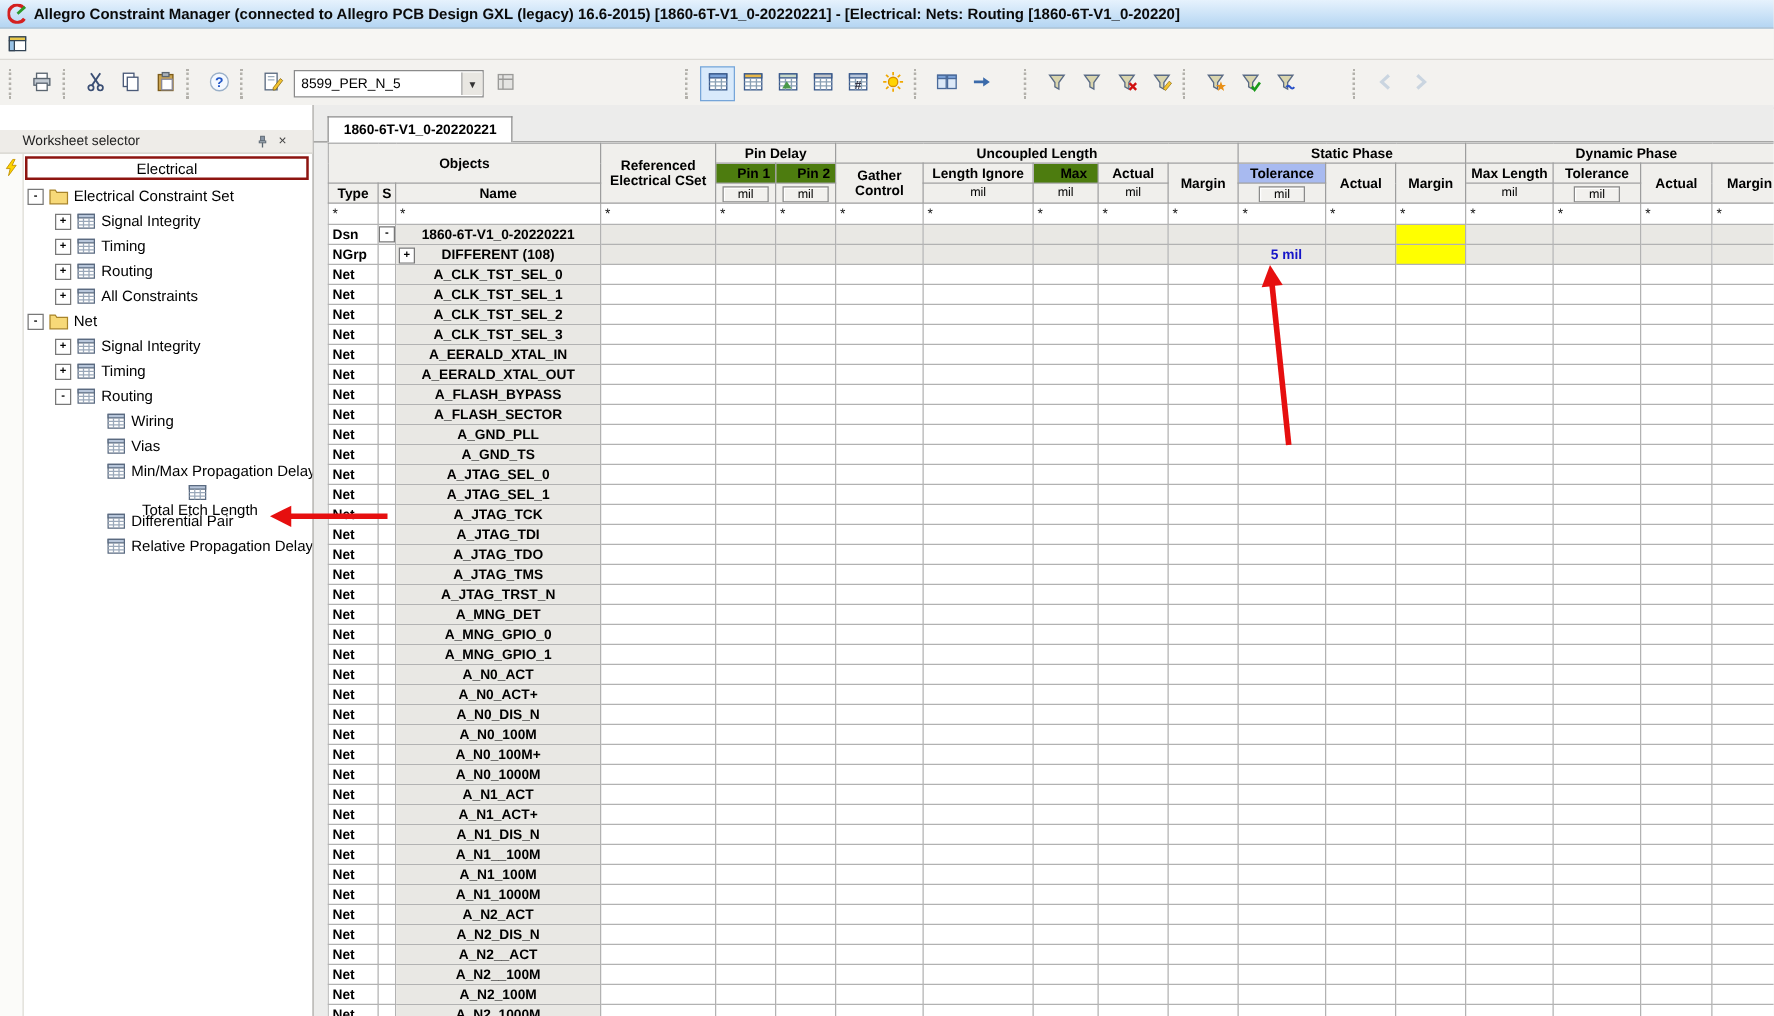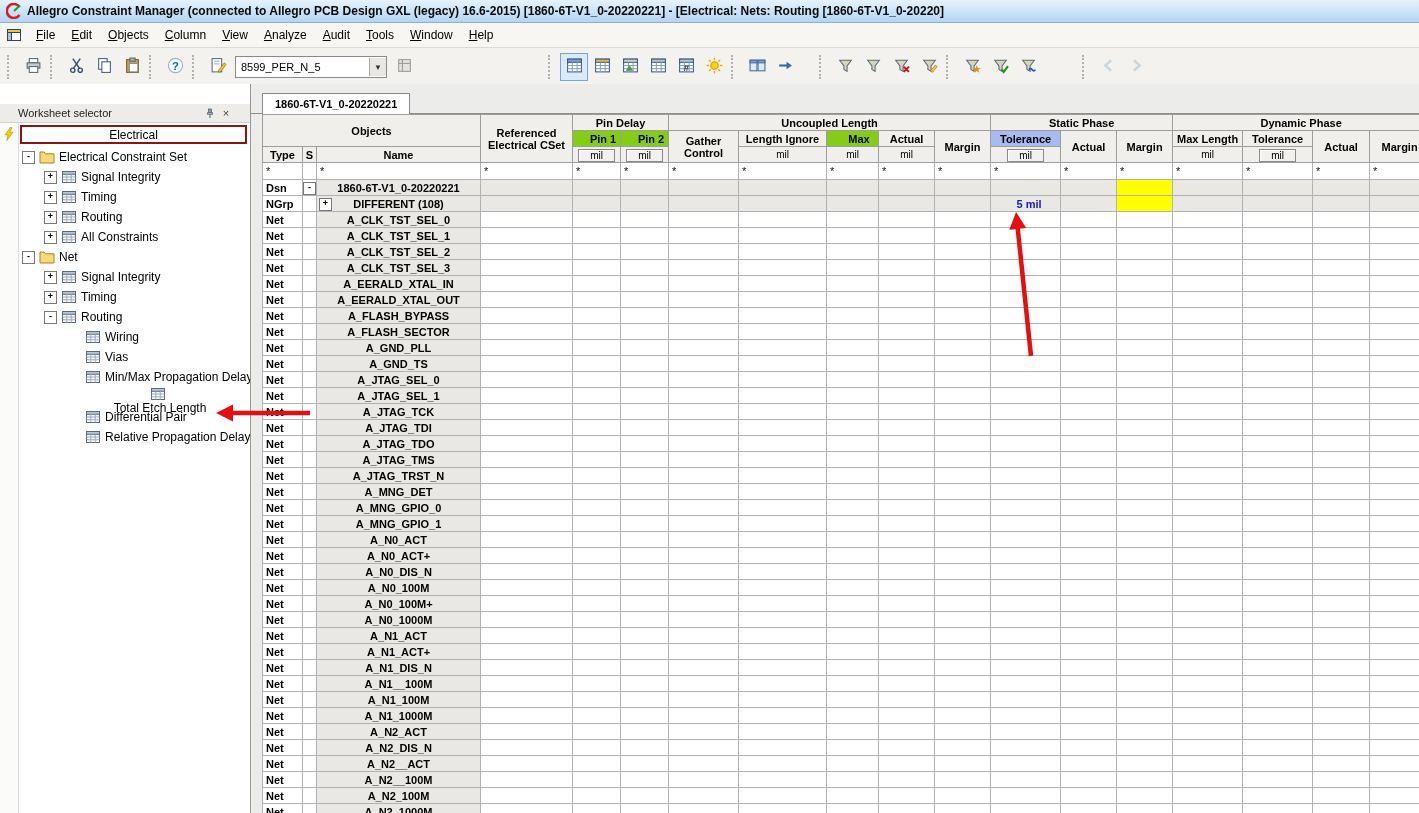--- a/index.html
+++ b/index.html
@@ -63,21 +63,21 @@
   .tab-bar{height:29px;display:flex;align-items:flex-end;padding-left:11px;border-bottom:1px solid #8f8f8f;}
   .tab{background:#fff;border:1px solid #898989;border-bottom:none;height:20px;
        display:flex;align-items:center;padding:0 12px;font-size:11px;font-weight:bold;margin-bottom:-1px;}
   .table-wrap{position:absolute;left:11px;top:30px;right:0;bottom:0;overflow:hidden;background:#fff;}
 
   table.grid{border-collapse:collapse;table-layout:fixed;width:1167px;font-size:11px;}
   .grid th,.grid td{border:1px solid #b2b2b2;height:15px;line-height:14px;padding:0 2px;
        overflow:hidden;white-space:nowrap;text-align:center;}
   .grid th{background:#f0efec;font-weight:bold;border-color:#9d9d9d;white-space:nowrap;}
   .grid th.wrap{white-space:normal;line-height:12px;}
-  .grid th.yellow{background:#84cc16;padding-left:15px;}
+  .grid th.yellow{background:#4d7c0f;padding-left:15px;}
   .grid th.sel-blue{background:#a8baf0;}
   .grid th.unit{font-weight:normal;font-size:10px;}
   .unit-box{display:inline-block;border:1px solid #8a8a8a;background:#f2f1ee;
        box-shadow:inset 1px 1px 0 #fff;padding:0 11px;font-weight:normal;
        font-size:10px;line-height:11px;}
   .grid tr.filter td{background:#fff;text-align:left;padding-left:3px;font-weight:normal;height:16px;color:#111;}
   .grid td.c-type{font-weight:bold;text-align:left;padding-left:3px;background:#fff;}
   .grid td.c-s{background:#fff;padding:0;}
   .grid td.c-name{font-weight:bold;background:#e9e8e4;position:relative;}
   .grid td.c-val{background:#fff;}
@@ -106,21 +106,20 @@
 </div>
 
 <div class="menubar">
   <span class="mdi-icon">
     <svg viewBox="0 0 16 16">
         <rect x="1.5" y="2.5" width="13" height="11" fill="#fff" stroke="#334455"></rect>
         <rect x="1.5" y="2.5" width="13" height="3" fill="#e8c84a" stroke="#334455"></rect>
         <rect x="1.5" y="5.5" width="4" height="8" fill="#9ac4e8" stroke="#334455"></rect>
       </svg>
   </span>
-  <span id="menu-items"><span class="menu-item">File</span><span class="menu-item">Edit</span><span class="menu-item">Objects</span><span class="menu-item">Column</span><span class="menu-item">View</span><span class="menu-item">Analyze</span><span class="menu-item">Audit</span><span class="menu-item">Tools</span><span class="menu-item">Window</span><span class="menu-item">Help</span></span>
 </div>
 
 <div class="toolbar" id="toolbar">
     <div class="grip"></div>
     <div class="tb-group">
       <div class="tb-btn">
         <span><svg viewBox="0 0 16 16" width="17" height="17">
             <rect x="4" y="1.5" width="8" height="4" fill="#fff" stroke="#5a6570"></rect>
             <rect x="2" y="5.5" width="12" height="5" fill="#c2cad2" stroke="#5a6570"></rect>
             <rect x="4" y="9" width="8" height="5.5" fill="#fff" stroke="#5a6570"></rect>

